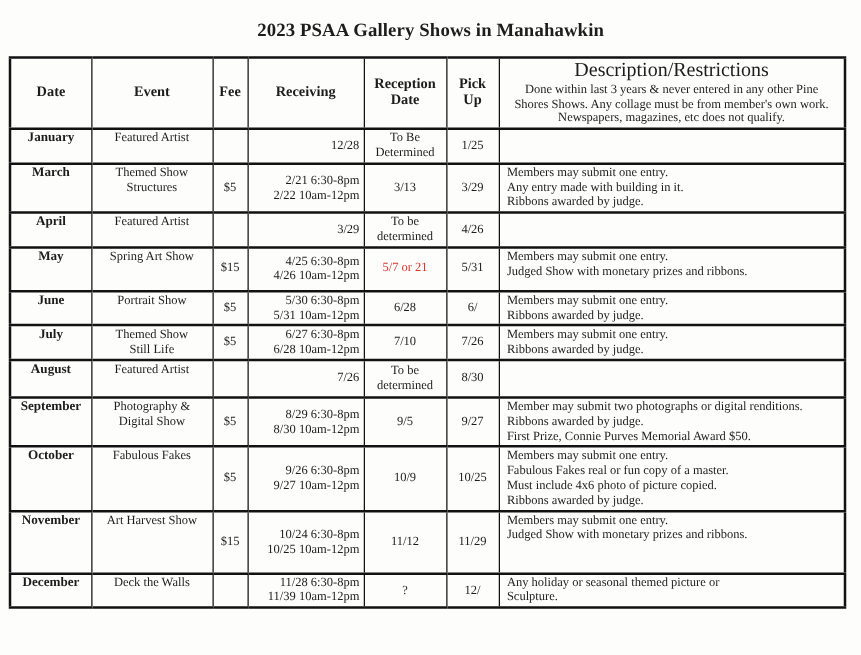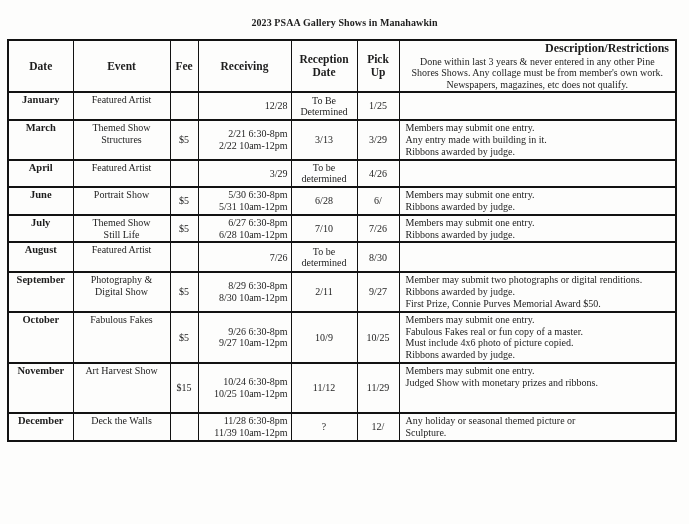--- a/index.html
+++ b/index.html
@@ -6,21 +6,21 @@
     margin: 0; padding: 0;
     width: 689px; height: 524px;
     background: #fdfdfc;
     overflow: hidden;
     font-family: "Liberation Serif", serif;
     color: #1d1d1d;
   }
   .page-title {
     text-align: center;
     font-weight: bold;
-    font-size: 10px;
+    font-size: 15px;
     margin: 17px 0 0 0;
     letter-spacing: 0.1px;
   }
   table.schedule {
     border-collapse: collapse;
     table-layout: fixed;
     width: 668px;
     margin: 11px 0 0 7px;
     border: 2px solid #121212;
   }
@@ -35,21 +35,21 @@
     overflow: hidden;
   }
   th {
     font-weight: bold;
     font-size: 11.5px;
     text-align: center;
     vertical-align: middle;
     line-height: 1.15;
   }
   th.desc-head { padding: 1px 6px; }
-  .desc-title { font-weight: bold; font-size: 12px; text-align: right; }
+  .desc-title { font-weight: normal; font-size: 16px; text-align: center; }
   .desc-note  { font-weight: normal; font-size: 10px; text-align: center; white-space: pre-line; }
   td.date  { font-weight: bold; font-size: 10.5px; text-align: center; vertical-align: top; }
   td.event { text-align: center; vertical-align: top; white-space: pre-line; }
   td.fee   { text-align: center; vertical-align: middle; }
   td.recv  { text-align: right; vertical-align: middle; white-space: pre-line; }
   td.recep { text-align: center; vertical-align: middle; white-space: pre-line; }
   td.pick  { text-align: center; vertical-align: middle; }
   td.desc  { text-align: left; vertical-align: top; white-space: pre-line; padding: 1px 6px; }
 </style>
 </head>
@@ -113,20 +113,31 @@
       <td class="date">April</td>
       <td class="event">Featured Artist</td>
       <td class="fee"></td>
       <td class="recv">3/29</td>
       <td class="recep">To be
 determined</td>
       <td class="pick">4/26</td>
       <td class="desc"></td>
     </tr>
 
+    <tr style="height:35px">
+      <td class="date">May</td>
+      <td class="event">Spring Art Show</td>
+      <td class="fee">$15</td>
+      <td class="recv">4/25 6:30-8pm
+4/26 10am-12pm</td>
+      <td class="recep" style="color: rgb(216, 52, 44);">5/7 or  21</td>
+      <td class="pick">5/31</td>
+      <td class="desc">Members may submit one entry.
+Judged Show with monetary prizes and ribbons.</td>
+    </tr>
 
     <tr style="height:17px">
       <td class="date">June</td>
       <td class="event">Portrait Show</td>
       <td class="fee">$5</td>
       <td class="recv">5/30 6:30-8pm
 5/31 10am-12pm</td>
       <td class="recep">6/28</td>
       <td class="pick">6/</td>
       <td class="desc">Members may submit one entry.
@@ -157,21 +168,21 @@
       <td class="desc"></td>
     </tr>
 
     <tr style="height:33px">
       <td class="date">September</td>
       <td class="event">Photography &amp;
 Digital Show</td>
       <td class="fee">$5</td>
       <td class="recv">8/29 6:30-8pm
 8/30 10am-12pm</td>
-      <td class="recep">2/11</td>
+      <td class="recep">9/5</td>
       <td class="pick">9/27</td>
       <td class="desc">Member may submit two photographs or digital renditions.
 Ribbons awarded by judge.
 First Prize, Connie Purves Memorial Award $50.</td>
     </tr>
 
     <tr style="height:48px">
       <td class="date">October</td>
       <td class="event">Fabulous Fakes</td>
       <td class="fee">$5</td>

